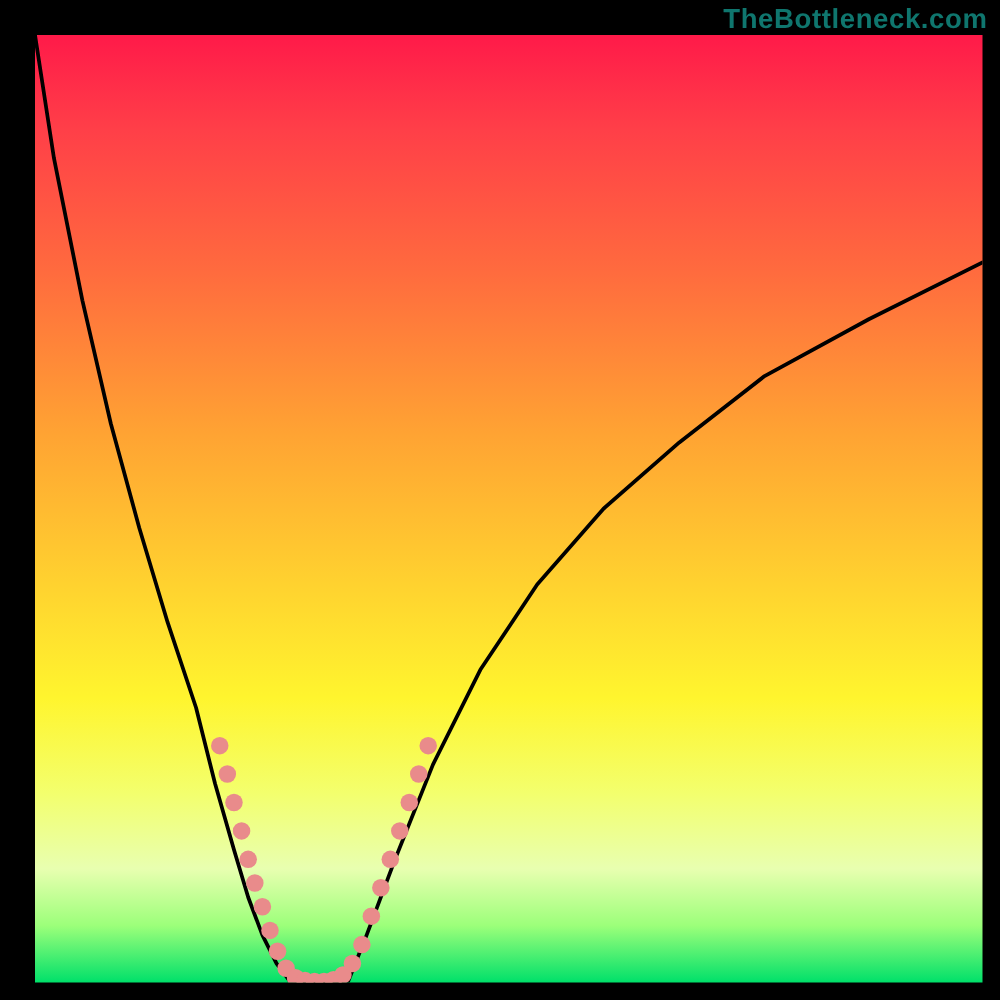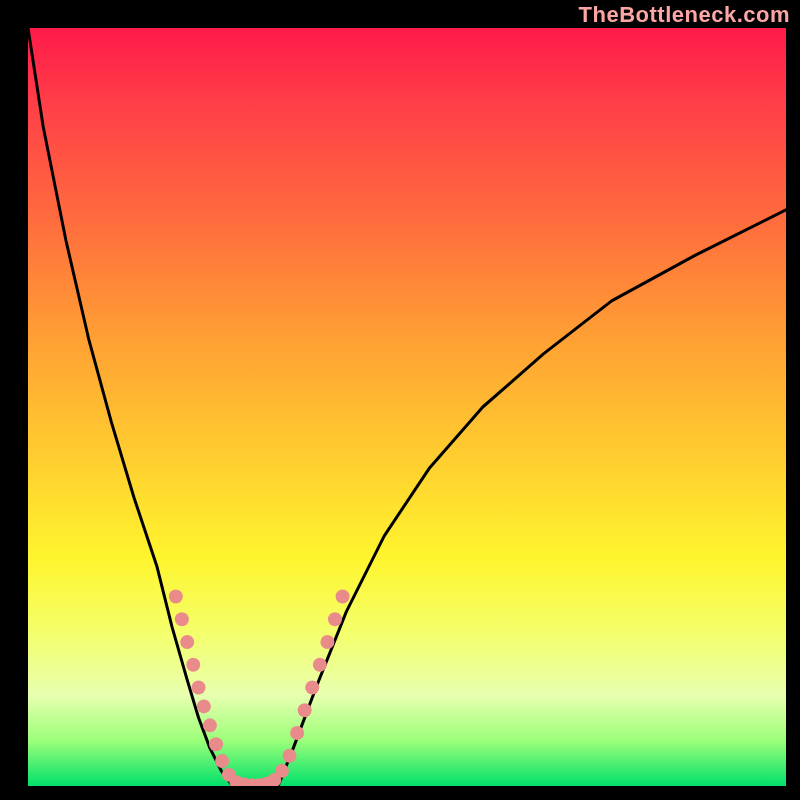--- a/index.html
+++ b/index.html
@@ -40,21 +40,21 @@
     position: absolute;
     left: 28px;
     top: 28px;
     width: 758px;
     height: 758px;
   }
   .watermark {
     position: absolute;
     top: 2px;
     right: 10px;
-    color: #fca5a5;
+    color: #0f766e;
     font-size: 22px;
     font-weight: 600;
     letter-spacing: 0.5px;
   }
 </style>
 </head>
 <body>
 
 <div class="frame">
   <div class="plot"></div>

